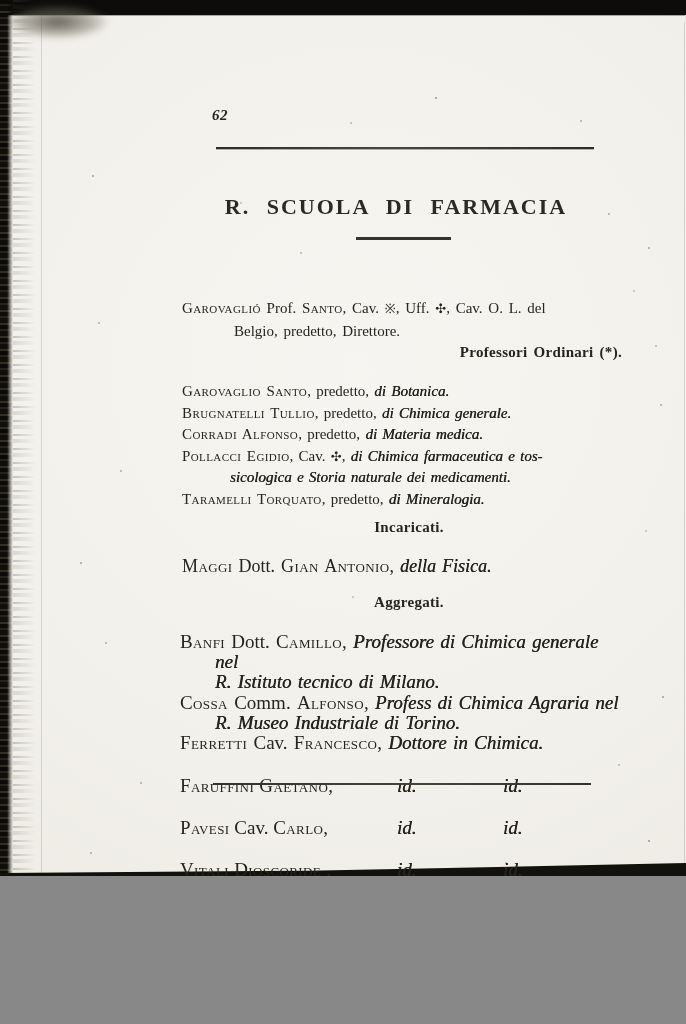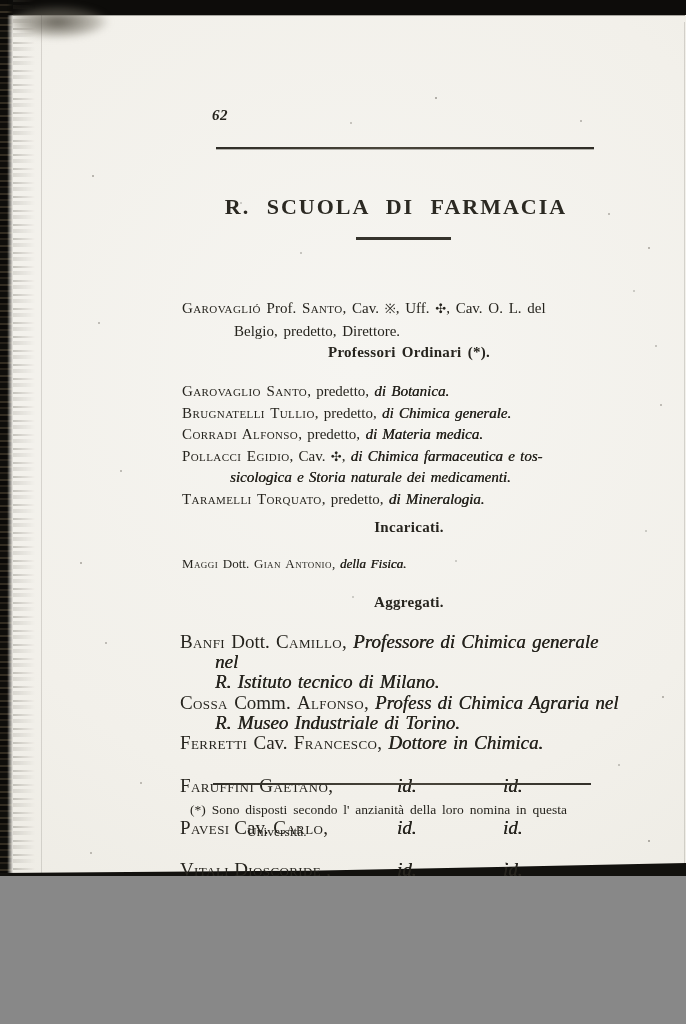--- a/index.html
+++ b/index.html
@@ -52,26 +52,26 @@
   .title{position:absolute;top:194px;left:0;width:452px;margin:0;text-align:center;
     font-size:22px;line-height:26px;font-weight:bold;letter-spacing:2px;word-spacing:9px;color:#2b2922;}
   .short-rule{position:absolute;top:237px;left:186px;width:95px;height:2.5px;background:#35332c;}
   .director{position:absolute;top:285px;left:0;width:444px;margin:12px;font-size:15px;line-height:22px;
     padding-left:52px;text-indent:-52px;word-spacing:2px;}
   .sc{font-variant:small-caps;letter-spacing:.4px;}
   .sym{font-size:13px;}
   em{text-shadow:.3px 0 0 currentColor;}
   .sec-heading{position:absolute;left:0;width:452px;margin:0;box-sizing:border-box;padding-left:26px;
     text-align:center;font-size:15px;font-weight:bold;letter-spacing:.3px;word-spacing:2px;}
-  #h-ordinari{top:344px;}
+  #h-ordinari{top:344px;text-align:right;}
   #h-incaricati{top:519px;}
   #h-aggregati{top:594px;}
   .ordinari{position:absolute;top:381px;left:12px;width:440px;font-size:15px;line-height:21.6px;}
   .entry{margin:0;padding-left:48px;text-indent:-48px;word-spacing:1.5px;}
-  .incaricato{position:absolute;top:556px;left:12px;width:438px;margin:0;font-size:13px;word-spacing:1.5px;}
+  .incaricato{position:absolute;top:556px;left:12px;width:438px;margin:0;font-size:18px;word-spacing:1.5px;}
   .aggregati{position:absolute;top:632px;left:10px;width:444px;font-size:19px;line-height:20.2px;}
   .aggregati .entry{padding-left:35px;text-indent:-35px;}
   .id-row{display:grid;grid-template-columns:217px 106px 1fr;line-height:17.8px;margin-top:24px;}
   .id-row .idc{font-style:italic;text-shadow:.3px 0 0 currentColor;}
   .foot-rule{position:absolute;top:783px;left:43px;width:378px;height:2px;
     background:linear-gradient(to right,#33312a,#48443a 55%,#33312a);}
   .footnote{position:absolute;top:799px;left:20px;width:436px;margin:0;font-size:13.5px;line-height:21.5px;
     padding-left:57px;text-indent:-57px;word-spacing:2.5px;}
 </style>
 </head>
@@ -127,15 +127,14 @@
         <span class="idc">id.</span>
       </div>
       <div class="id-row">
         <span class="cell"><span class="sc">Vitali Dioscoride ,</span></span>
         <span class="idc">id.</span>
         <span class="idc">id.</span>
       </div>
     </div>
 
     <div class="foot-rule"></div>
-    <p class="footnote"><span>(*)</span><span> Sono disposti secondo l' anzianità della loro nomina in questa</span><br><span>Università.</span></p>
   </div>
 </div>
 
 </body></html>

